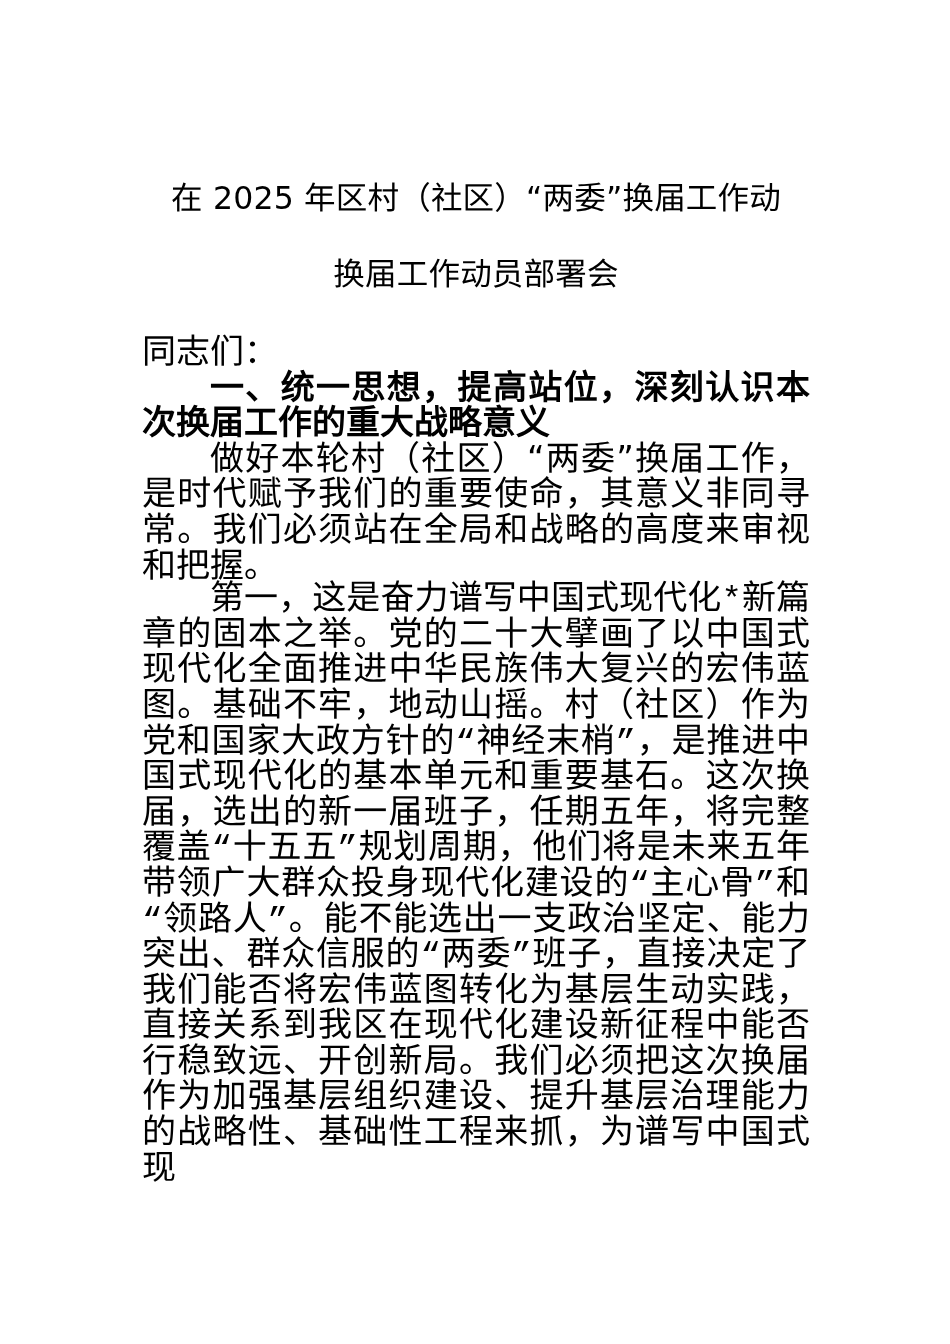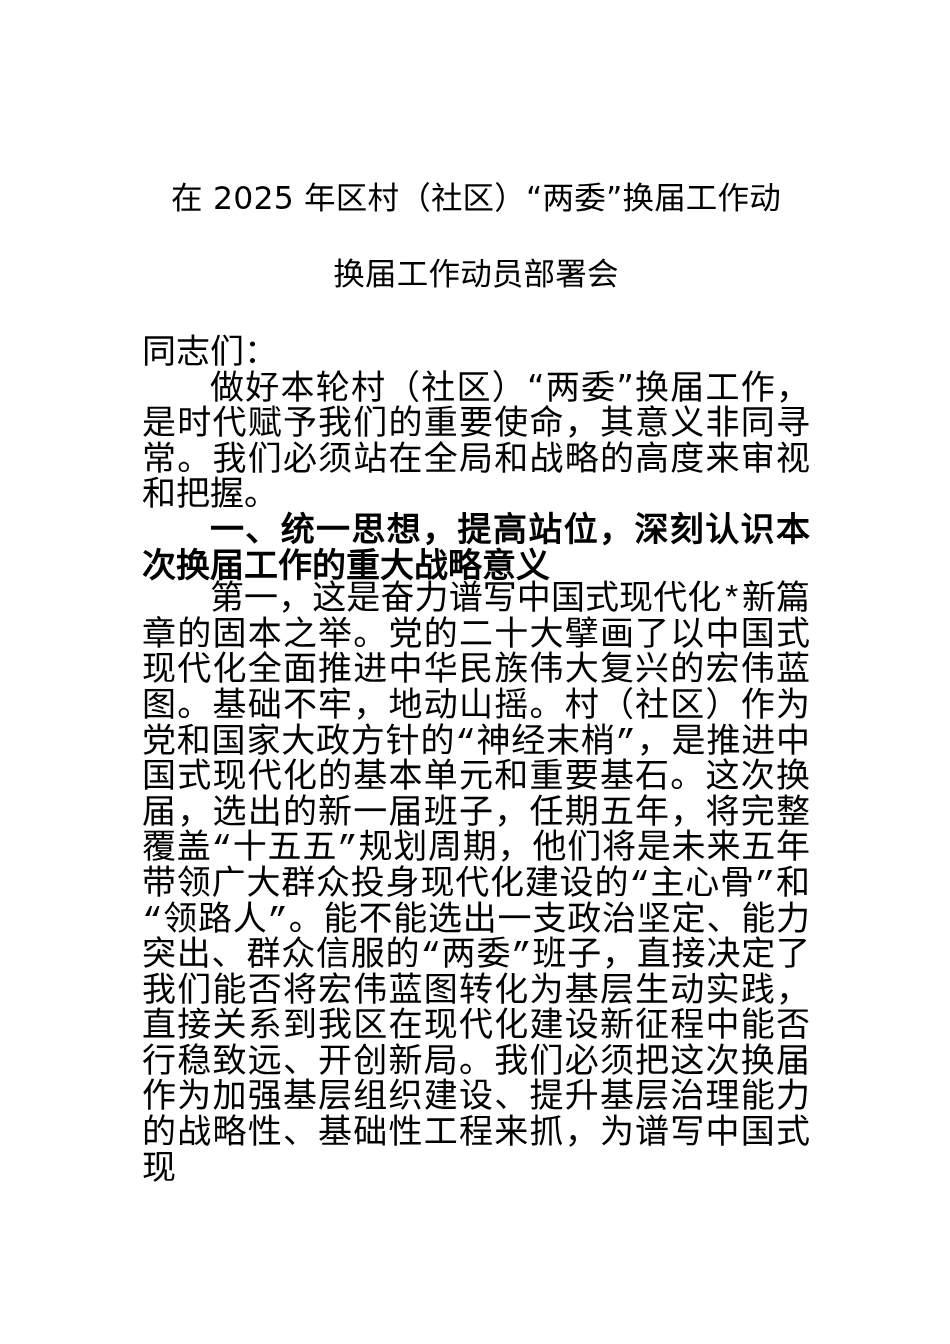--- a/index.html
+++ b/index.html
@@ -87,21 +87,21 @@
     <h1 class="doc-title">
       <span class="title-line">在 2025 年区村（社区）“两委”换届工作动</span>
       <span class="title-line">换届工作动员部署会</span>
     </h1>
 
     <div class="body-block">
 
       <p class="para salutation">同志们：</p>
 
 
+      <p class="para heading">一、统一思想，提高站位，深刻认识本次换届工作的重大战略意义</p>
+
       <p class="para indent">做好本轮村（社区）“两委”换届工作，是时代赋予我们的重要使命，其意义非同寻常。我们必须站在全局和战略的高度来审视和把握。</p>
-
-      <p class="para heading">一、统一思想，提高站位，深刻认识本次换届工作的重大战略意义</p>
 
       <p class="para tail">第一，这是奋力谱写中国式现代化*新篇章的固本之举。党的二十大擘画了以中国式现代化全面推进中华民族伟大复兴的宏伟蓝图。基础不牢，地动山摇。村（社区）作为党和国家大政方针的“神经末梢”，是推进中国式现代化的基本单元和重要基石。这次换届，选出的新一届班子，任期五年，将完整覆盖“十五五”规划周期，他们将是未来五年带领广大群众投身现代化建设的“主心骨”和“领路人”。能不能选出一支政治坚定、能力突出、群众信服的“两委”班子，直接决定了我们能否将宏伟蓝图转化为基层生动实践，直接关系到我区在现代化建设新征程中能否行稳致远、开创新局。我们必须把这次换届作为加强基层组织建设、提升基层治理能力的战略性、基础性工程来抓，为谱写中国式现</p>
 
     </div>
   </div>
 </div>
 
 </body></html>

